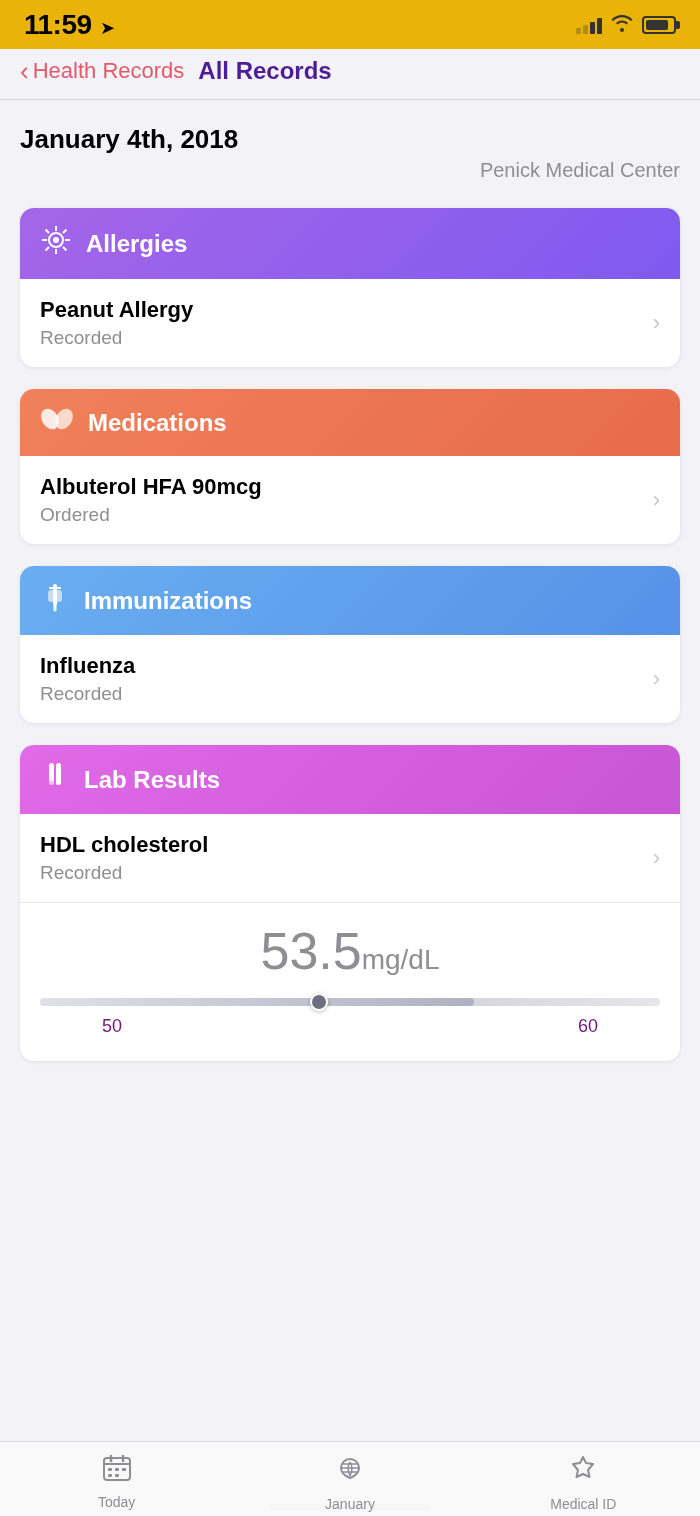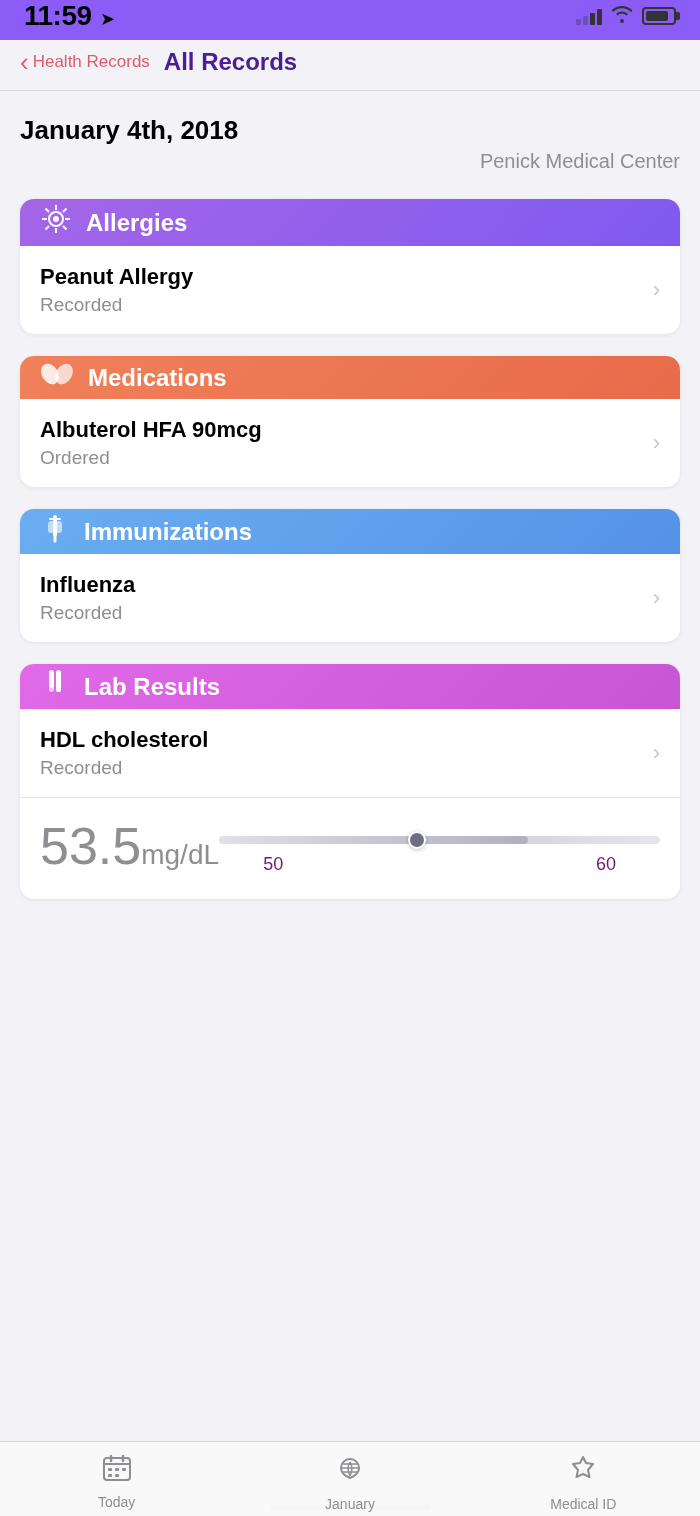--- a/index.html
+++ b/index.html
@@ -11,22 +11,22 @@
       font-family: -apple-system, 'SF Pro Display', 'Helvetica Neue', Arial, sans-serif;
       position: relative;
       overflow-x: hidden;
     }
 
     
     .status-bar {
       display: flex;
       justify-content: space-between;
       align-items: center;
-      padding: 0 24px 8px;
-      background: #8b5cf6;
+      padding: 9px 24px 8px;
+      background: #eab308;
     }
     .status-time {
       font-size: 28px;
       font-weight: 600;
       letter-spacing: -0.5px;
     }
     .status-icons {
       display: flex;
       align-items: center;
       gap: 8px;
@@ -96,21 +96,21 @@
       font-size: 22px;
       cursor: pointer;
       gap: 4px;
     }
     .nav-back-arrow {
       font-size: 26px;
       line-height: 1;
       color: #e05a6a;
     }
     .nav-back-label {
-      font-size: 17px;
+      font-size: 22px;
       color: #e05a6a;
     }
     .nav-title {
       font-size: 24px;
       font-weight: 700;
       color: #4c1d95;
       margin-left: 14px;
     }
 
     
@@ -140,21 +140,21 @@
       border-radius: 14px;
       overflow: hidden;
       margin-bottom: 22px;
       box-shadow: 0 1px 4px rgba(0,0,0,0.08);
     }
 
     
     .category-header {
       display: flex;
       align-items: center;
-      padding: 4px 20px;
+      padding: 16px 20px;
       gap: 14px;
       cursor: pointer;
     }
     .category-icon {
       font-size: 28px;
       color: #fff;
     }
     .category-label {
       font-size: 24px;
       font-weight: 600;
@@ -189,21 +189,21 @@
       color: #c7c7cc;
       font-size: 22px;
       font-weight: 300;
     }
 
     
     .lab-value-section {
       border-top: 1px solid #e5e5ea;
       padding: 20px 20px 24px;
       display: flex;
-      flex-direction: row;
+      flex-direction: column;
       align-items: center;
     }
     .lab-value-number {
       font-size: 52px;
       font-weight: 300;
       color: #8e8e93;
       line-height: 1.1;
     }
     .lab-value-number .unit {
       font-size: 28px;

